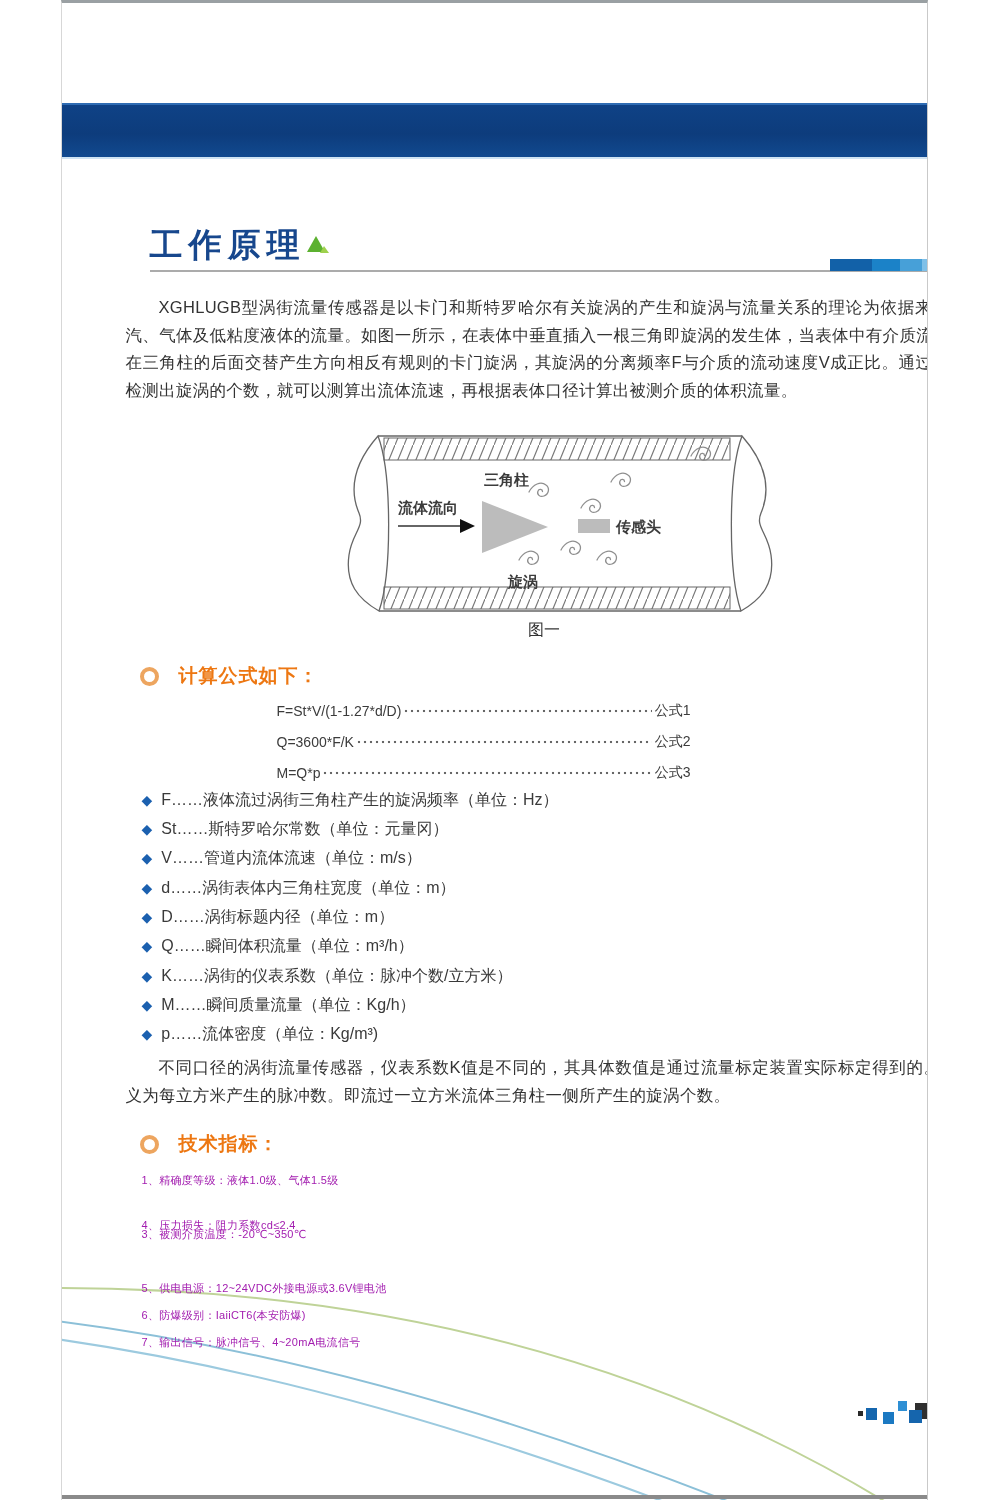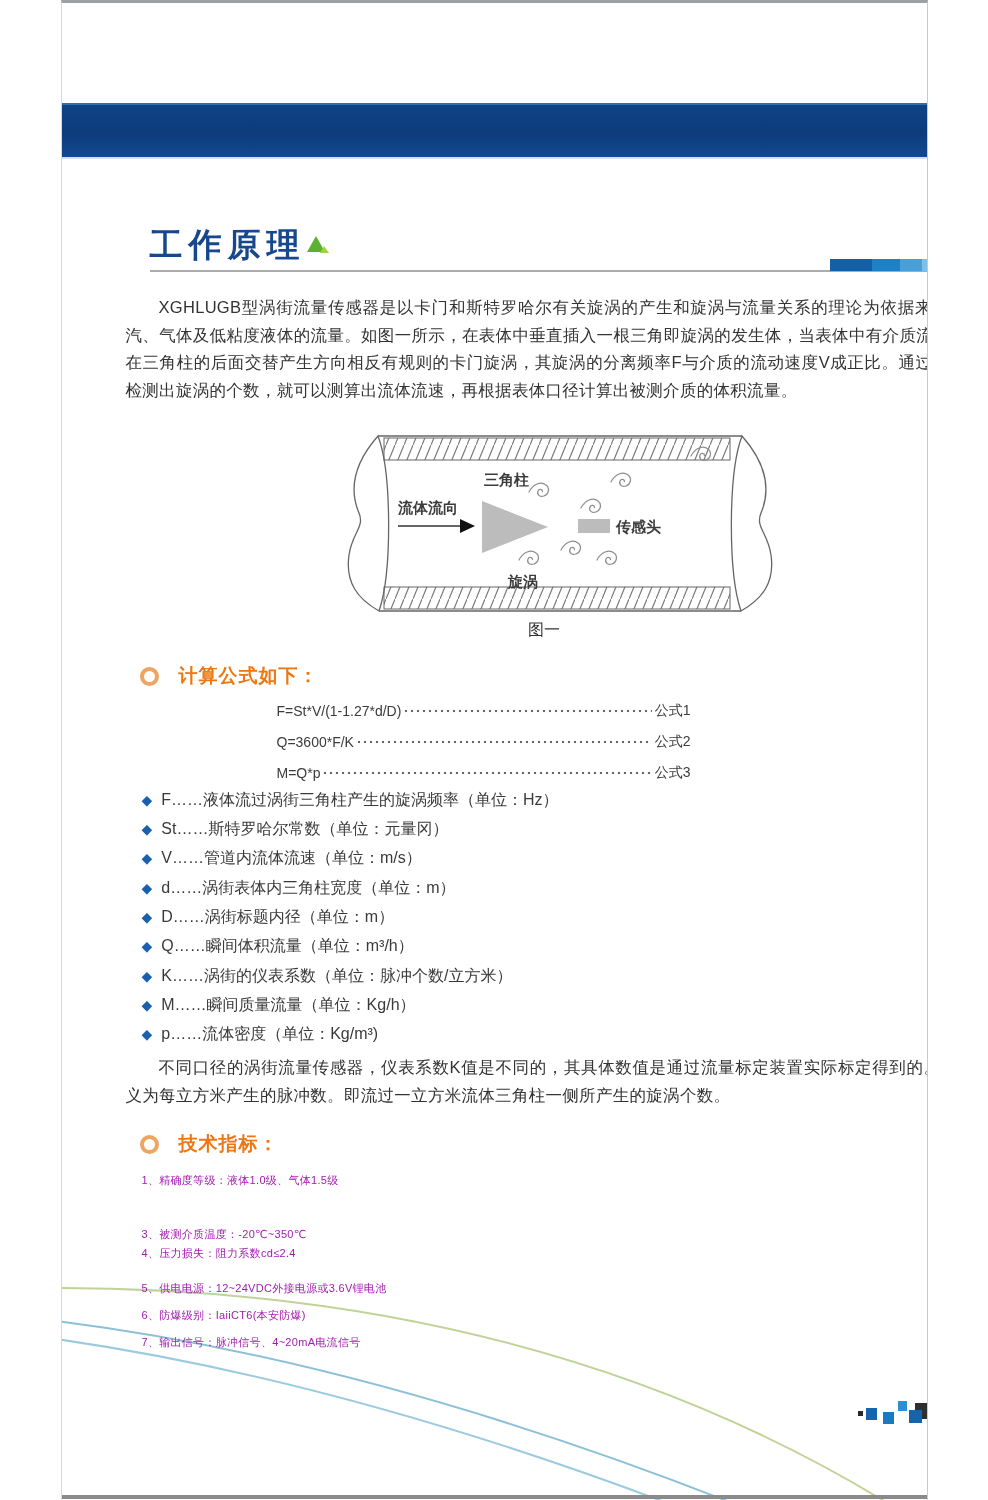--- a/index.html
+++ b/index.html
@@ -205,21 +205,21 @@
   </div>
 
   <p class="abs para note z1">不同口径的涡街流量传感器，仪表系数K值是不同的，其具体数值是通过流量标定装置实际标定得到的。意义为每立方米产生的脉冲数。即流过一立方米流体三角柱一侧所产生的旋涡个数。</p>
 
   <div class="abs sec-head sec2 z1">
     <span class="ring"></span>
     <span>技术指标：</span>
   </div>
   <div class="abs srow z1" style="top:1166px">1、精确度等级：液体1.0级、气体1.5级</div>
   <div class="abs srow z1" style="top:1220px">3、被测介质温度：-20℃~350℃</div>
-  <div class="abs srow z1" style="top:1239px">4、压力损失：阻力系数cd≤2.4</div>
+  <div class="abs srow z1" style="top:1211px">4、压力损失：阻力系数cd≤2.4</div>
   <div class="abs srow z1" style="top:1274px">5、供电电源：12~24VDC外接电源或3.6V锂电池</div>
   <div class="abs srow z1" style="top:1301px">6、防爆级别：IaiiCT6(本安防爆)</div>
   <div class="abs srow z1" style="top:1328px">7、输出信号：脉冲信号、4~20mA电流信号</div>
 
   <div class="fsq z1" style="left:796px;top:1408px;width:5px;height:5px;background:#2a2a2a;"></div>
   <div class="fsq z1" style="left:804px;top:1405px;width:11px;height:12px;background:#1566ae;"></div>
   <div class="fsq z1" style="left:821px;top:1409px;width:11px;height:12px;background:#1b79c2;"></div>
   <div class="fsq z1" style="left:836px;top:1398px;width:9px;height:10px;background:#2e8fd4;"></div>
   <div class="fsq z1" style="left:853px;top:1400px;width:16px;height:16px;background:#2f2f2f;"></div>
   <div class="fsq z1" style="left:847px;top:1407px;width:13px;height:13px;background:#1565ad;"></div>

